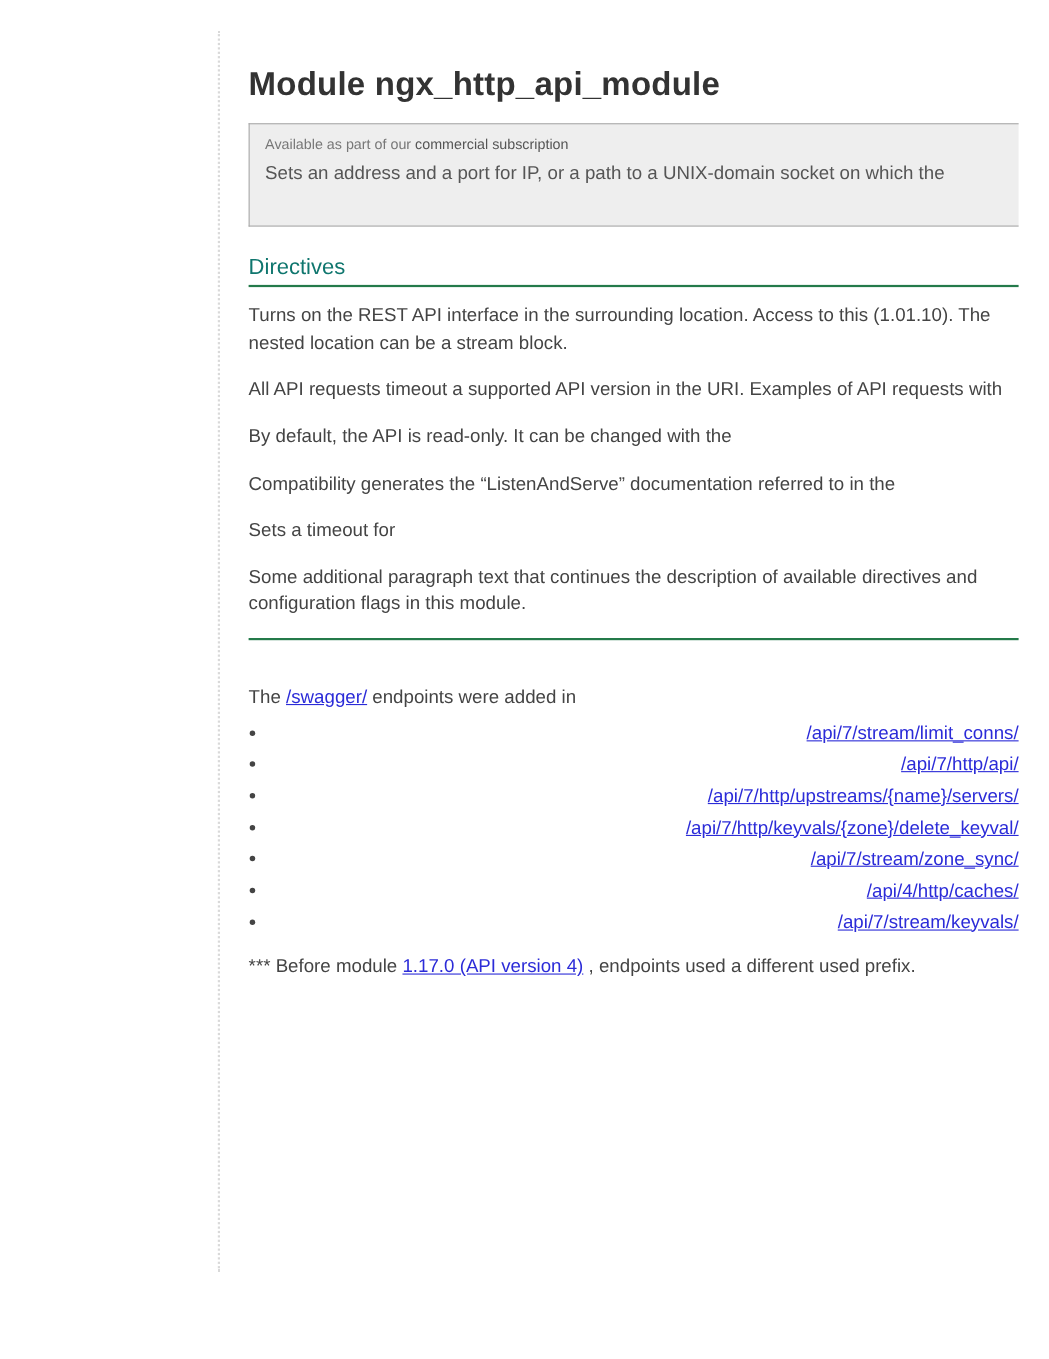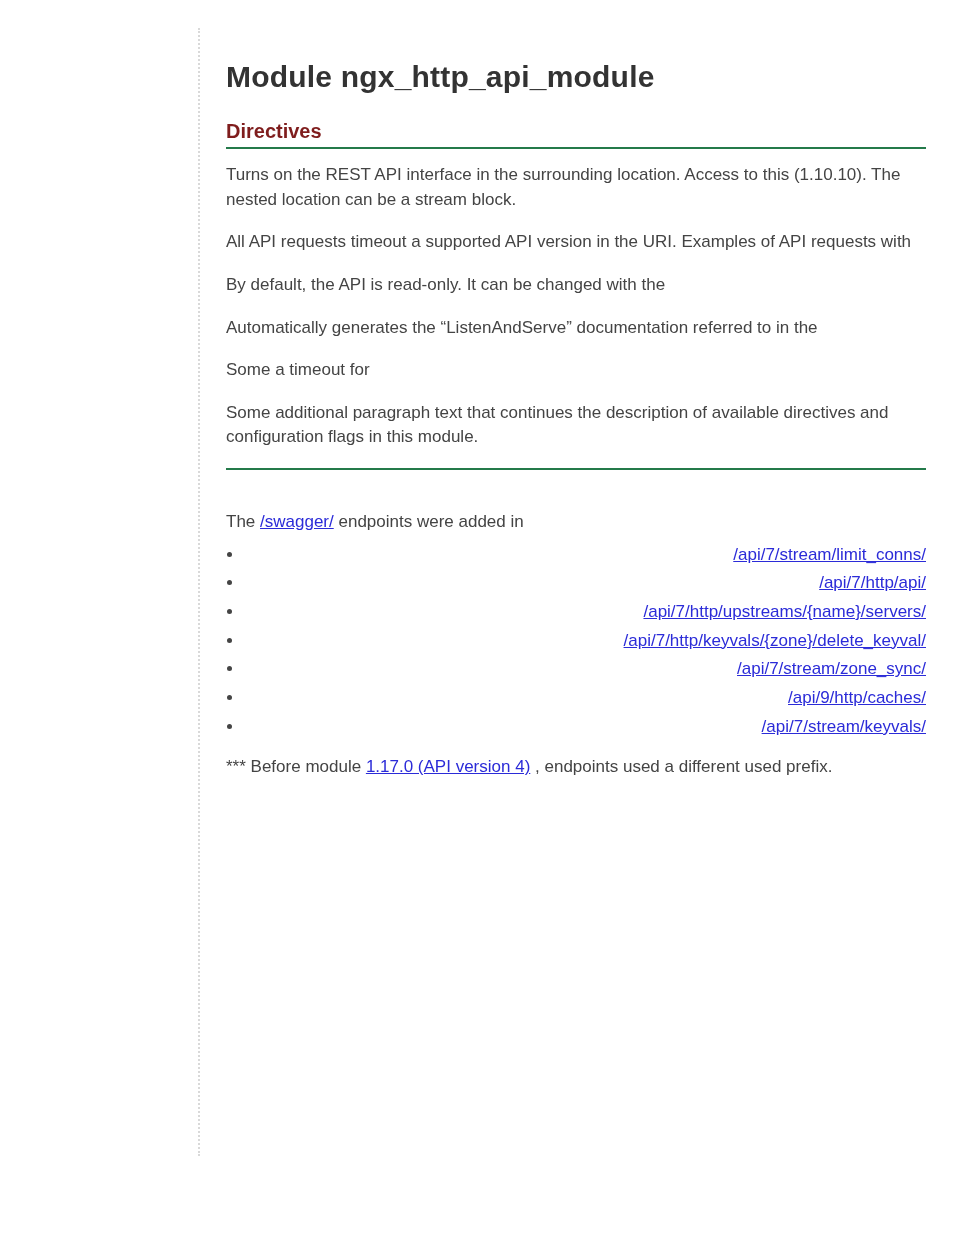--- a/index.html
+++ b/index.html
@@ -52,22 +52,22 @@
   .graybox .lbl .value {
     color: #555;
   }
   .graybox p {
     margin: 10px 0 0 0;
     font-size: 17px;
     color: #555;
   }
   .section-h {
     font-size: 20px;
-    font-weight: bold;
-    color: #7f1d1d;
+    font-weight: normal;
+    color: #0f766e;
     margin: 26px 0 4px 0;
   }
   .section-rule {
     height: 0;
     border-top: 2px solid #247a4a;
     margin: 0 0 14px 0;
   }
   .body-text p {
     font-size: 17px;
     line-height: 1.45;
@@ -105,46 +105,53 @@
 </head>
 <body>
 
 <div class="page">
   <div class="vrule"></div>
 
   <div class="content">
 
     <h1 class="title">Module ngx_http_api_module</h1>
 
+    <div class="graybox">
+      <div class="lbl">
+        <span>Available as part of our</span>
+        <span class="value">commercial subscription</span>
+      </div>
+      <p>Sets an address and a port for IP, or a path to a UNIX-domain socket on which the</p>
+    </div>
 
     <h2 class="section-h">Directives</h2>
     <div class="section-rule"></div>
     <div class="body-text">
-      <p>Turns on the REST API interface in the surrounding location. Access to this (1.10.10). The nested location can be a stream block.</p>
+      <p>Turns on the REST API interface in the surrounding location. Access to this (1.01.10). The nested location can be a stream block.</p>
       <p>All API requests timeout a supported API version in the URI. Examples of API requests with</p>
       <p>By default, the API is read-only. It can be changed with the</p>
-      <p>Automatically generates the “ListenAndServe” documentation referred to in the</p>
-      <p>Some a timeout for</p>
+      <p>Compatibility generates the “ListenAndServe” documentation referred to in the</p>
+      <p>Sets a timeout for</p>
       <p>Some additional paragraph text that continues the description of available directives and configuration flags in this module.</p>
     </div>
 
     <div class="section-rule"></div>
     <div class="body-text">
       <p class="tight">
         <span>The</span>
         <a class="link">/swagger/</a>
         <span>endpoints were added in</span>
       </p>
       <ul class="link-list">
         <li><a class="link">/api/7/stream/limit_conns/</a></li>
         <li><a class="link">/api/7/http/api/</a></li>
         <li><a class="link">/api/7/http/upstreams/{name}/servers/</a></li>
         <li><a class="link">/api/7/http/keyvals/{zone}/delete_keyval/</a></li>
         <li><a class="link">/api/7/stream/zone_sync/</a></li>
-        <li><a class="link">/api/9/http/caches/</a></li>
+        <li><a class="link">/api/4/http/caches/</a></li>
         <li><a class="link">/api/7/stream/keyvals/</a></li>
       </ul>
       <p class="footnote">
         <span class="asterisks">*** Before module</span>
         <a class="link">1.17.0 (API version 4)</a>
         <span>, endpoints used a different used prefix.</span>
       </p>
     </div>
 
   </div>

